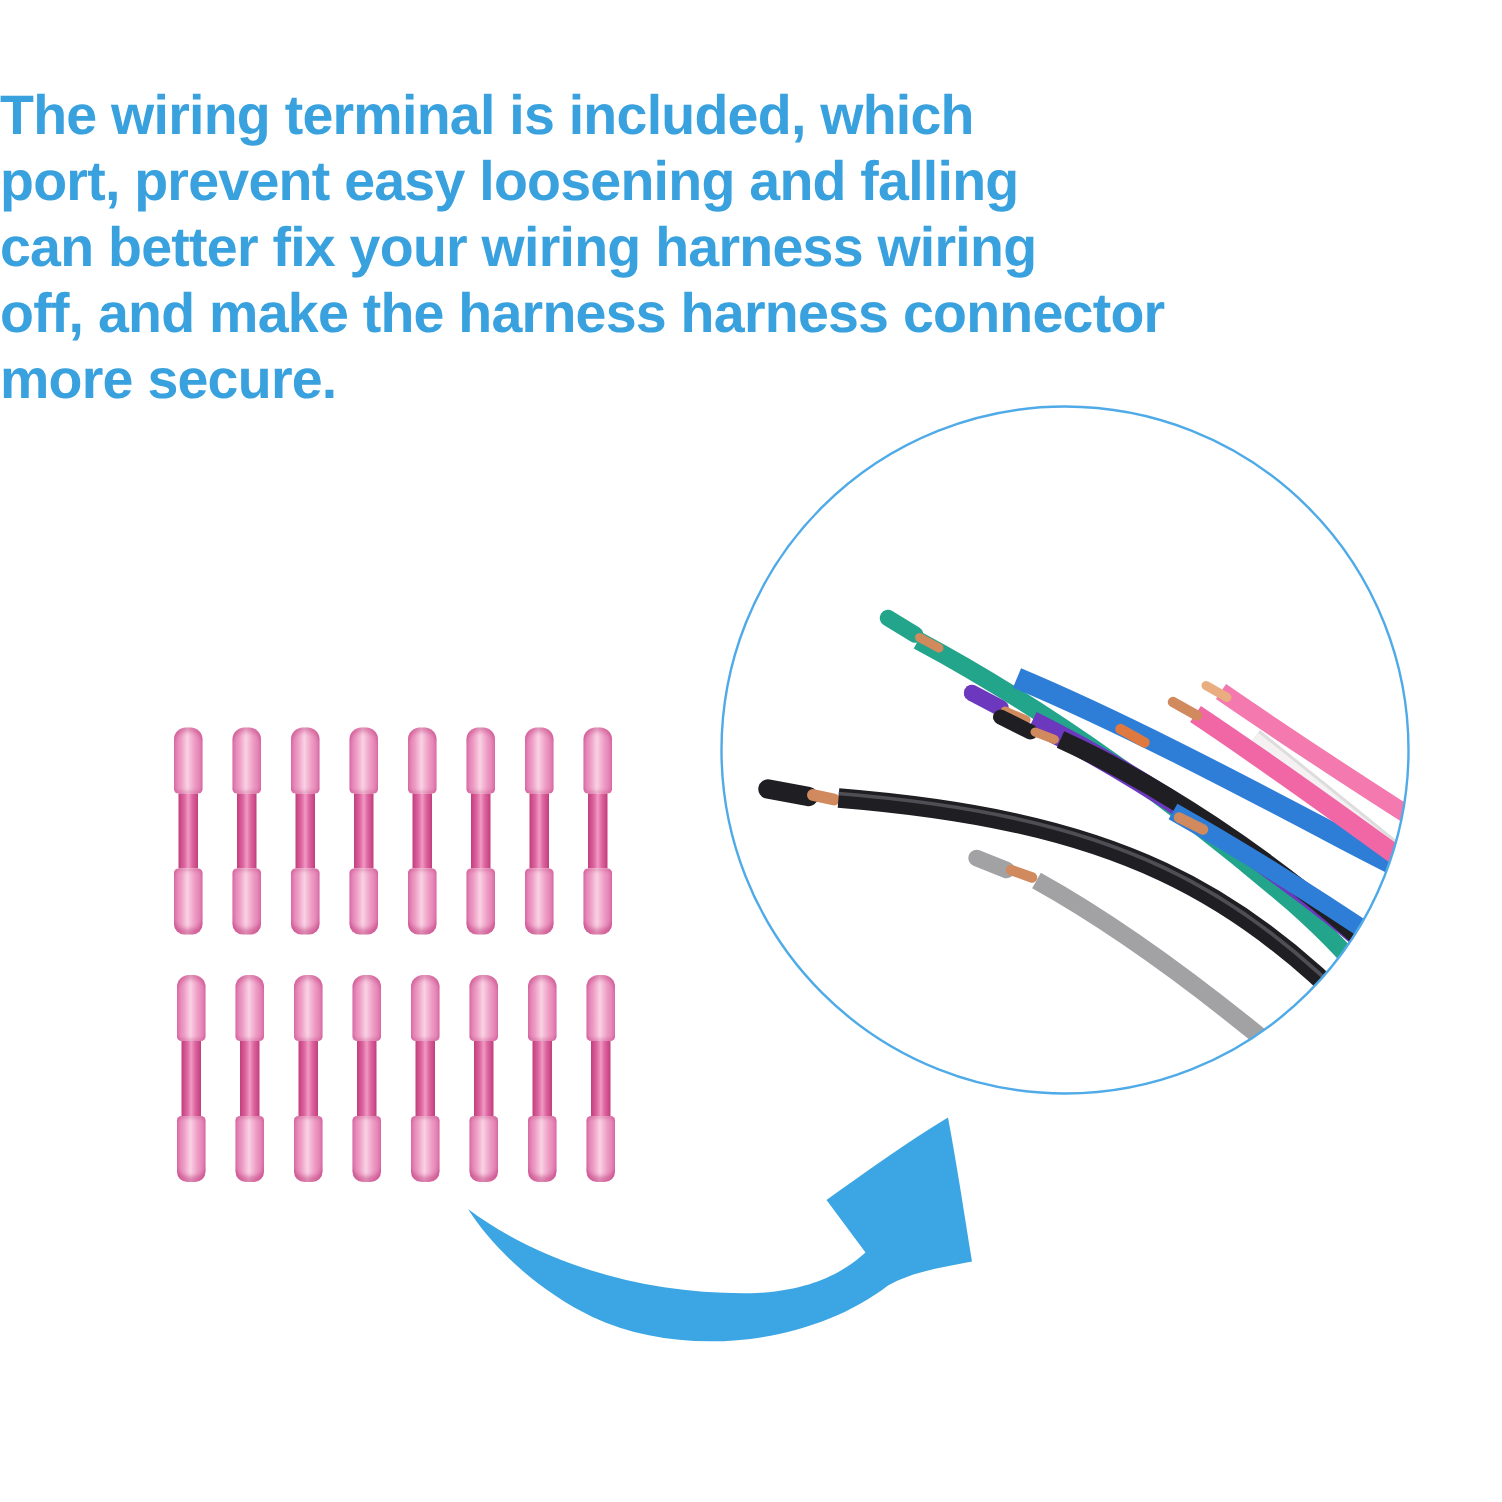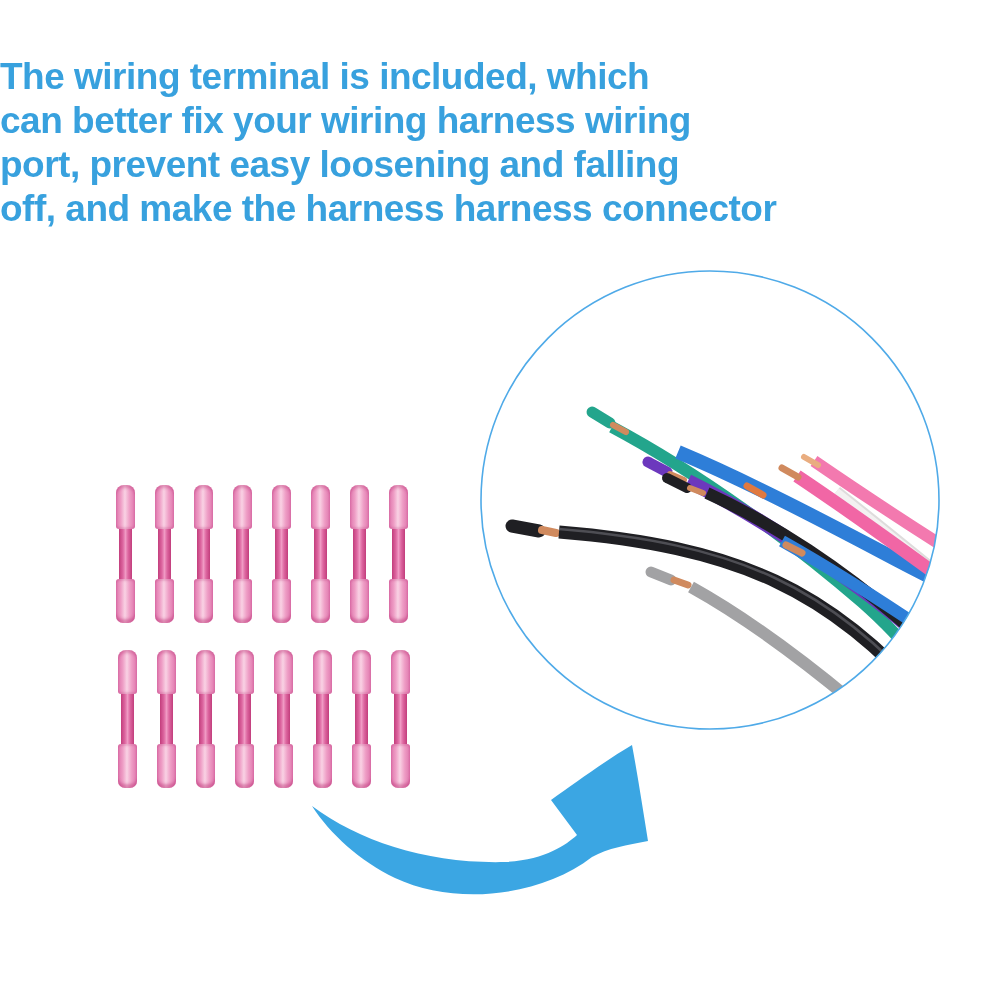--- a/index.html
+++ b/index.html
@@ -44,23 +44,24 @@
       var(--barrel,#dd66a0) 70%,
       var(--barrel-edge,#c23d7c) 100%);
   }
   #scene{position:absolute;left:0;top:0;width:1001px;height:1001px;}
 </style>
 </head>
 <body>
 
 <div class="heading">
   <div>The wiring terminal is included, which</div>
+  <div>port, prevent easy loosening and falling</div>
   <div>can better fix your wiring harness wiring</div>
-  <div>port, prevent easy loosening and falling</div>
   <div>off, and make the harness harness connector</div>
+  <div>more secure.</div>
 </div>
 
 <div class="connector-row" id="row1">
     <div class="connector">
       <span class="cap top"></span>
       <span class="barrel"></span>
       <span class="cap bottom"></span>
     </div>
     <div class="connector">
       <span class="cap top"></span>

